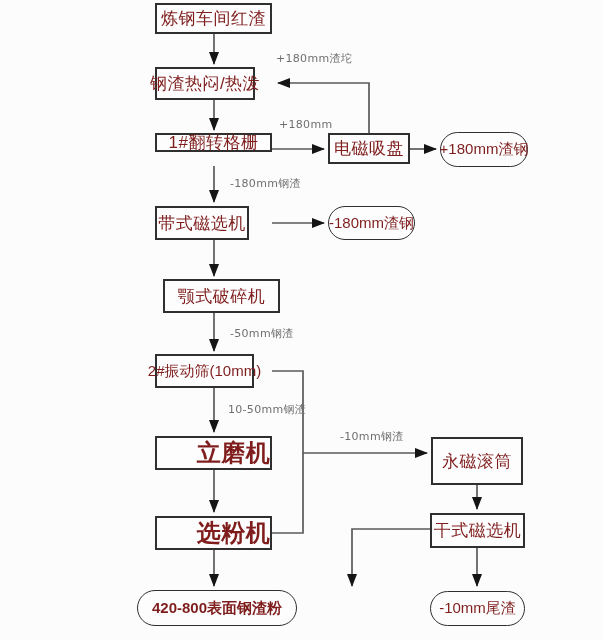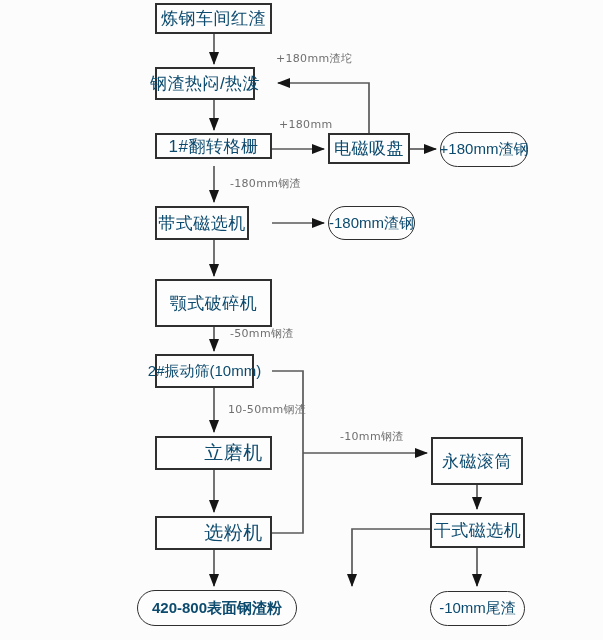--- a/index.html
+++ b/index.html
@@ -7,24 +7,24 @@
     position:relative;width:603px;height:640px;background:#fcfcfc;
     font-family:"Liberation Sans","DejaVu Sans",sans-serif;
     color:#141414;overflow:hidden;
   }
   svg.wires{position:absolute;left:0;top:0;width:603px;height:640px;}
   .node{
     position:absolute;box-sizing:border-box;
     display:flex;align-items:center;justify-content:center;
     background:#fdfdfd;border:2px solid #2f2f2f;
     font-size:17px;letter-spacing:0.5px;white-space:nowrap;
-    color:#0c4a6e;z-index:2;
+    color:#7f1d1d;z-index:2;
   }
   .stadium{border-radius:18px;border-width:1.7px;font-size:15px;letter-spacing:0;}
-  .bold{font-weight:normal;font-size:19px;padding-left:40px;}
+  .bold{font-weight:bold;font-size:24px;padding-left:40px;}
   .fit{font-size:15px;letter-spacing:0;}
   .product{font-weight:bold;font-size:15px;letter-spacing:0;}
   .elabel{
     position:absolute;color:#6f6f6f;font-size:11px;letter-spacing:0.3px;
     white-space:nowrap;z-index:3;font-family:"DejaVu Sans",sans-serif;
   }
 </style>
 </head>
 <body>
 
@@ -54,25 +54,25 @@
       <path d="M477,472 V509" marker-end="url(#arr)"></path>
       <path d="M430,529 H352 V586" marker-end="url(#arr)"></path>
       <path d="M477,548 V586" marker-end="url(#arr)"></path>
     </g>
   </svg>
 
   <div class="node" style="left:155px;top:3px;width:117px;height:31px">炼钢车间红渣</div>
 
   <div class="node" style="left:155px;top:67px;width:100px;height:33px">钢渣热闷/热泼</div>
 
-  <div class="node" style="left:155px;top:133px;width:117px;height:26px">1#翻转格栅</div>
+  <div class="node" style="left:155px;top:133px;width:117px;height:19px">1#翻转格栅</div>
 
   <div class="node" style="left:155px;top:206px;width:94px;height:34px">带式磁选机</div>
 
-  <div class="node" style="left:155px;top:279px;width:117px;height:48px">颚式破碎机</div>
+  <div class="node" style="left:163px;top:279px;width:117px;height:34px">颚式破碎机</div>
 
   <div class="node fit" style="left:155px;top:354px;width:99px;height:34px">2#振动筛(10mm)</div>
 
   <div class="node bold" style="left:155px;top:436px;width:117px;height:34px">立磨机</div>
 
   <div class="node bold" style="left:155px;top:516px;width:117px;height:34px">选粉机</div>
 
   <div class="node stadium product" style="left:137px;top:590px;width:160px;height:36px">420-800表面钢渣粉</div>
 
   <div class="node" style="left:328px;top:133px;width:82px;height:31px">电磁吸盘</div>

